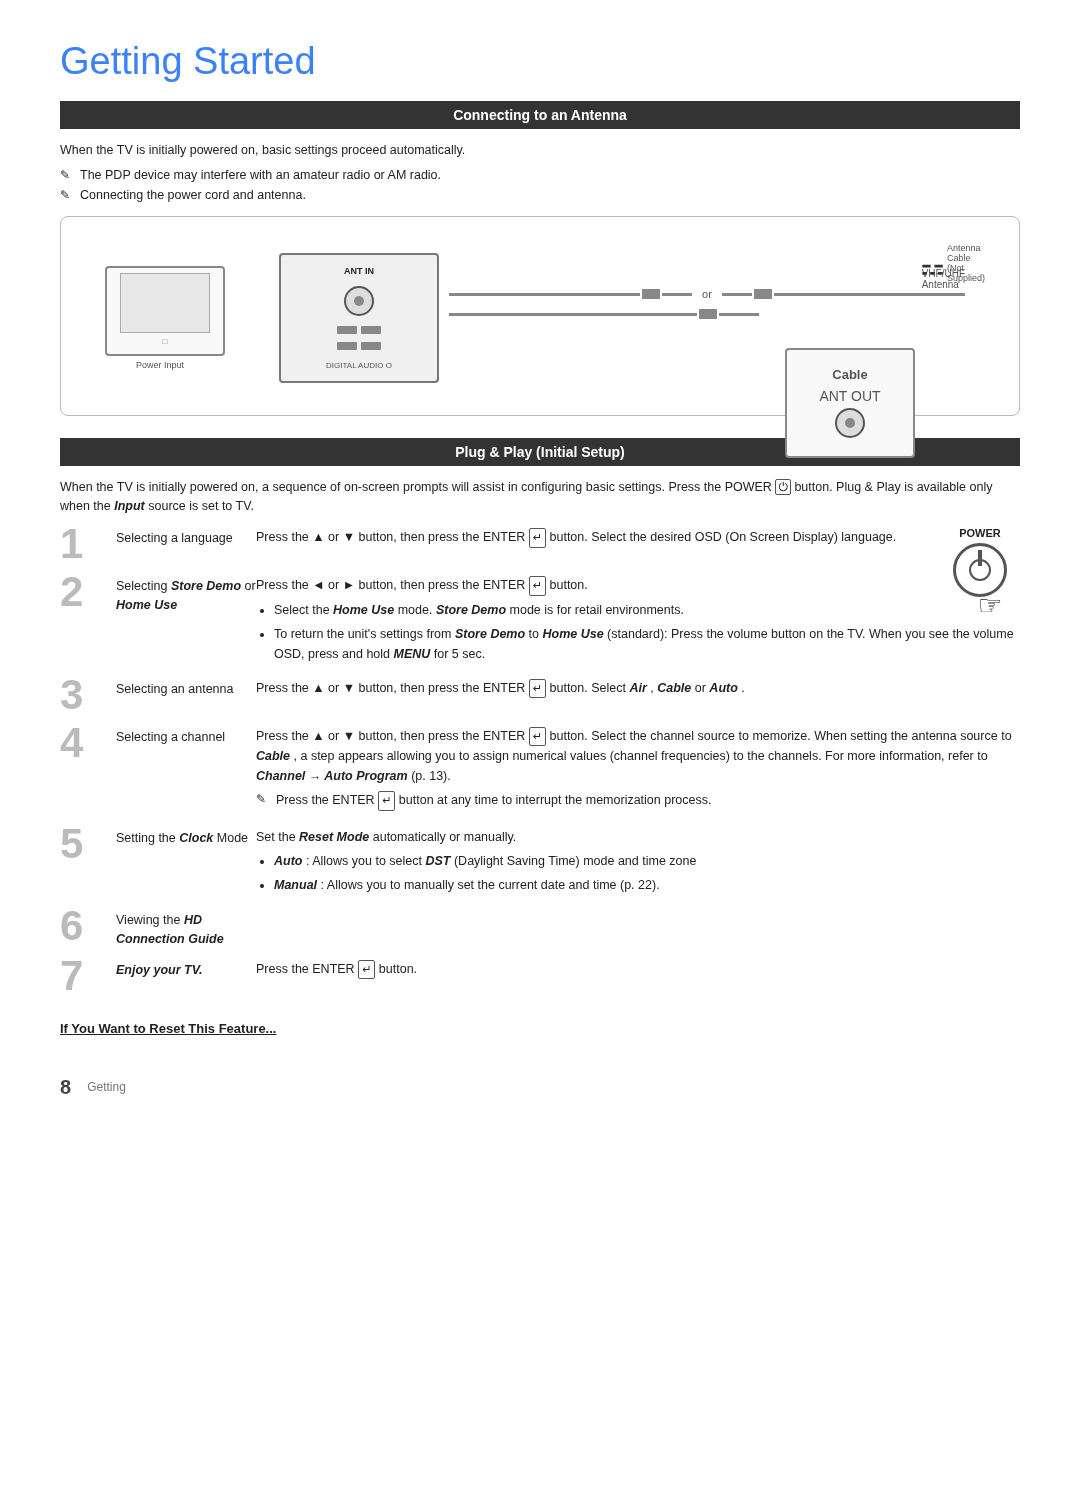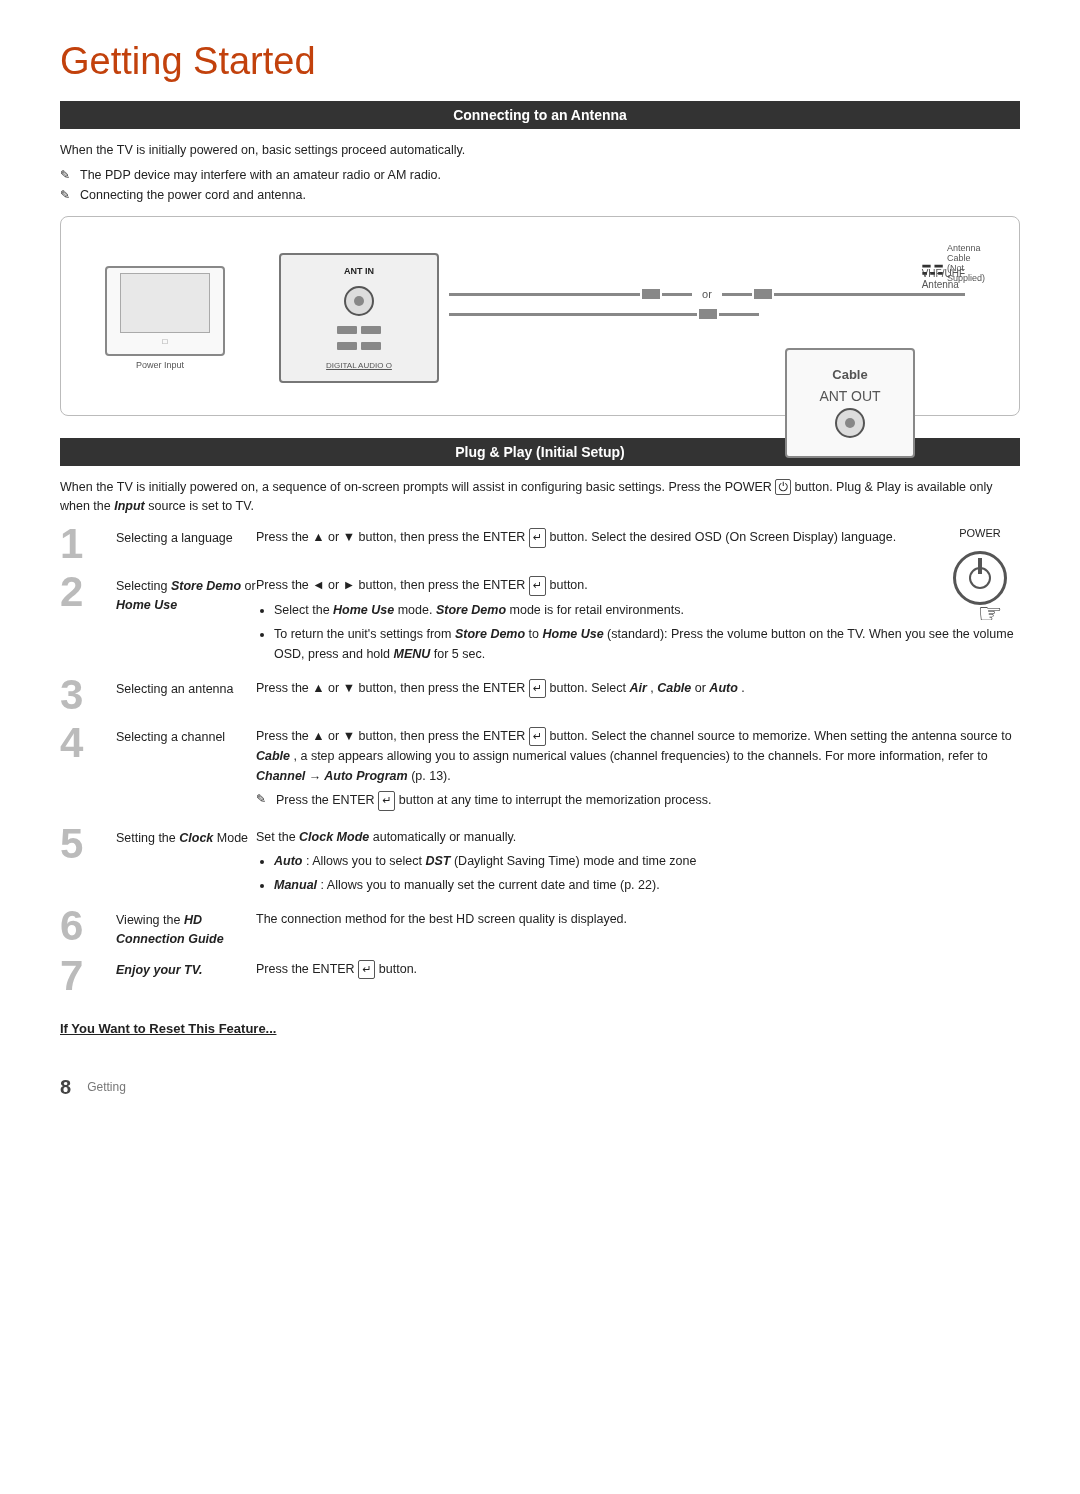--- a/index.html
+++ b/index.html
@@ -9,21 +9,21 @@
       font-size: 13px;
       color: #222;
       width: 1080px;
       min-height: 1494px;
       padding: 40px 60px 60px 60px;
     }
     h1 {
       font-size: 38px;
       font-weight: 300;
       margin-bottom: 18px;
-      color: #c2410c;
+      color: #3b82f6;
     }
     .section-header {
       background: #333;
       color: #fff;
       text-align: center;
       font-size: 14px;
       font-weight: bold;
       padding: 6px 0;
       margin-bottom: 12px;
     }
@@ -166,22 +166,22 @@
       position: absolute;
       right: 0;
       top: 0;
       width: 80px;
       display: flex;
       flex-direction: column;
       align-items: center;
     }
     .power-text {
       font-size: 11px;
-      font-weight: normal;
-      margin-bottom: 12px;
+      font-weight: bold;
+      margin-bottom: 4px;
     }
     .power-circle {
       width: 54px;
       height: 54px;
       border-radius: 50%;
       border: 3px solid #555;
       display: flex;
       align-items: center;
       justify-content: center;
       position: relative;
@@ -268,21 +268,21 @@
             <div style="width:10px;height:10px;border-radius:50%;background:#888;"></div>
           </div>
           <div style="display:flex;gap:4px;margin-top:4px;">
             <div style="width:20px;height:8px;background:#888;border-radius:1px;"></div>
             <div style="width:20px;height:8px;background:#888;border-radius:1px;"></div>
           </div>
           <div style="display:flex;gap:4px;margin-top:2px;">
             <div style="width:20px;height:8px;background:#888;border-radius:1px;"></div>
             <div style="width:20px;height:8px;background:#888;border-radius:1px;"></div>
           </div>
-          <div style="font-size:8px;color:#555;margin-top:4px;text-decoration:underline;">DIGITAL AUDIO O</div>
+          <div style="font-size:8px;color:#555;margin-top:4px;">DIGITAL AUDIO O</div>
         </div>
       </div>
 
       <div style="flex:1;position:relative;height:130px;margin:0 10px;">
 
         <div style="position:absolute;top:40px;left:0;height:3px;width:100%;display:flex;align-items:center;">
           <div style="height:3px;flex:1;background:#888;"></div>
           <div style="width:18px;height:10px;background:#888;margin:0 2px;"></div>
           <div style="height:3px;width:30px;background:#888;"></div>
           <span style="font-size:11px;margin:0 10px;color:#555;">or</span>
@@ -405,21 +405,21 @@
       </div>
     </div>
 
     <div class="step-row">
       <div class="step-number">5</div>
       <div class="step-label">
         <span>Setting the </span><span class="bold">Clock</span><span> Mode</span>
       </div>
       <div class="step-content">
         <span>Set the </span>
-        <span class="bold">Clock Mode</span>
+        <span class="bold">Reset Mode</span>
         <span> automatically or manually.</span>
         <ul>
           <li>
             <span class="bold">Auto</span>
             <span>: Allows you to select </span>
             <span class="bold">DST</span>
             <span> (Daylight Saving Time) mode and time zone</span>
           </li>
           <li>
             <span class="bold">Manual</span>
@@ -427,21 +427,20 @@
           </li>
         </ul>
       </div>
     </div>
 
     <div class="step-row">
       <div class="step-number">6</div>
       <div class="step-label">
         <span>Viewing the </span><span class="bold">HD Connection Guide</span>
       </div>
-      <div class="step-content">The connection method for the best HD screen quality is displayed.</div>
     </div>
 
     <div class="step-row">
       <div class="step-number">7</div>
       <div class="step-label">
         <span class="bold">Enjoy your TV.</span>
       </div>
       <div class="step-content">
         <span>Press the ENTER</span>
         <span class="enter-symbol">↵</span>

